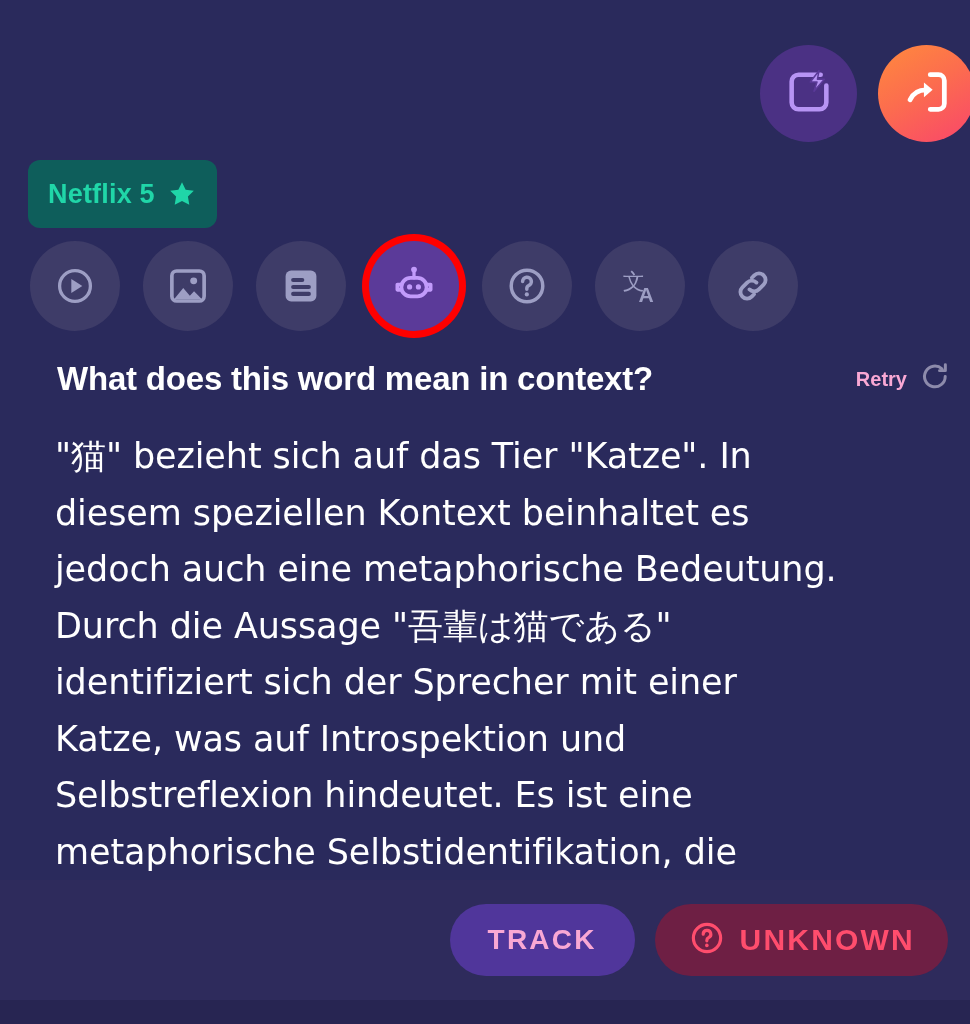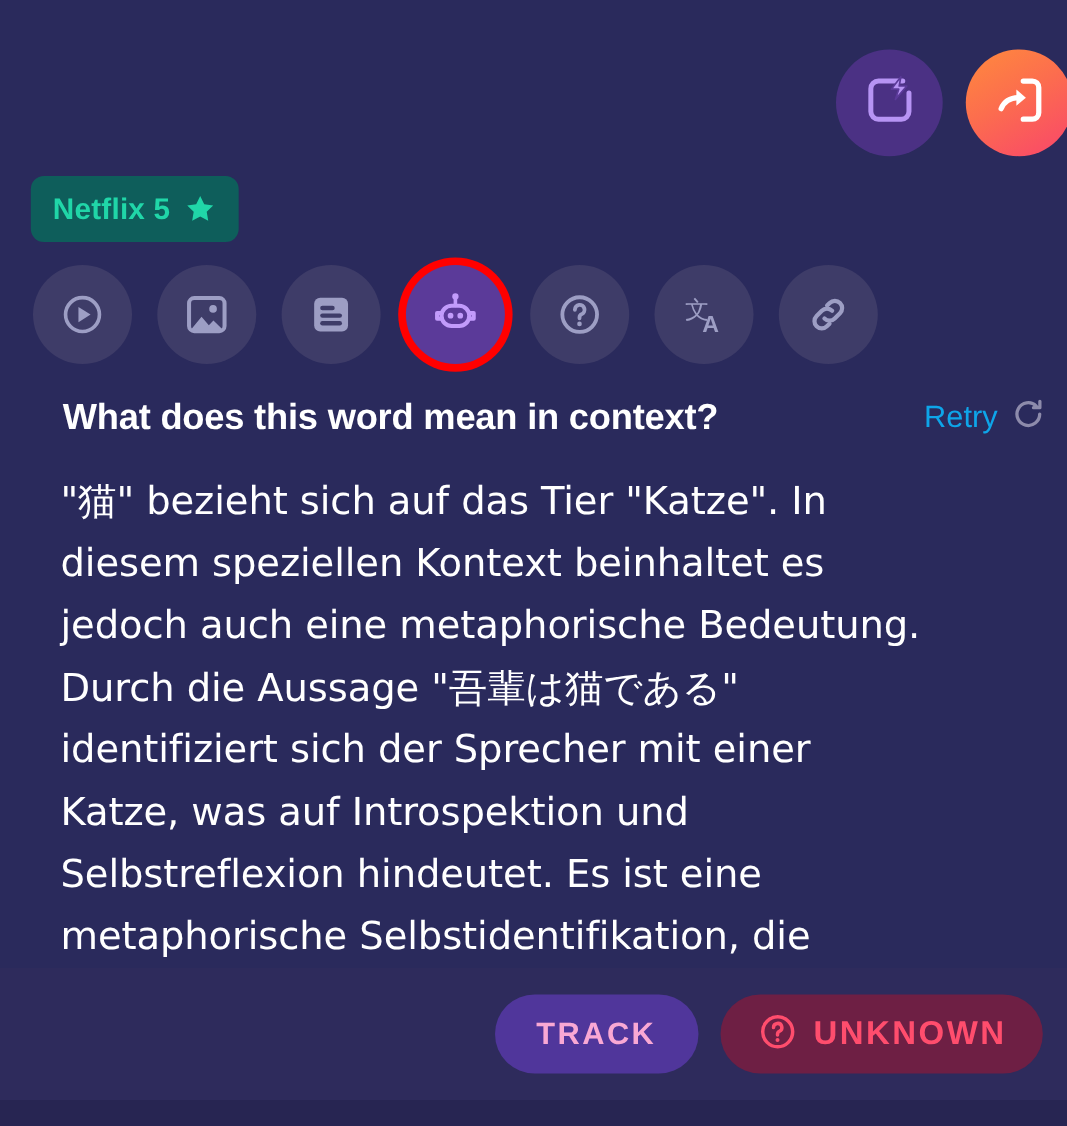--- a/index.html
+++ b/index.html
@@ -71,21 +71,21 @@
     color: #ffffff;
     line-height: 1.02;
     margin-top: 1px;
     font-family: "DejaVu Sans", sans-serif;
   }
 
   .source-badge {
     position: absolute;
     left: 28px;
     top: 160px;
-    height: 60px;
+    height: 68px;
     box-sizing: border-box;
     display: flex;
     align-items: center;
     gap: 12px;
     padding: 0 20px;
     border-radius: 12px;
     background: #0e5e5b;
   }
   .source-badge .label {
     font-size: 27px;
@@ -175,23 +175,23 @@
     position: absolute;
     right: 18px;
     top: 0;
     height: 48px;
     display: flex;
     align-items: center;
     gap: 11px;
     cursor: pointer;
   }
   .retry-btn .retry-label {
-    font-size: 28px;
-    font-weight: 400;
-    color: #0ea5e9;
+    font-size: 20px;
+    font-weight: 700;
+    color: #f9a8d4;
   }
 
   
   .answer {
     position: absolute;
     left: 55px;
     top: 428px;
     width: 800px;
     font-size: 35px;
     line-height: 56.5px;

